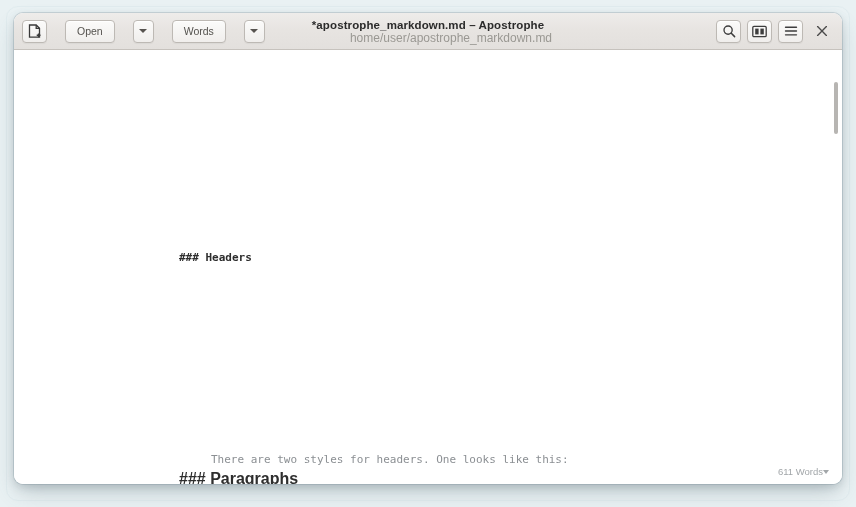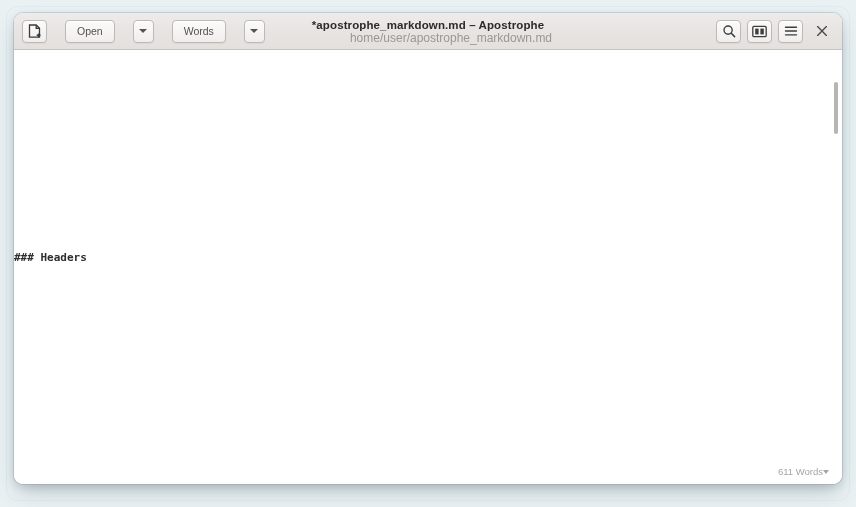--- a/index.html
+++ b/index.html
@@ -160,21 +160,21 @@
     padding-top: 4px;
     box-sizing: border-box;
     white-space: pre;
   }
   .ln {
     height: 18.4px;
     padding-left: 0;
     white-space: pre;
   }
   .ind { padding-left: 197px; }          
-  .ind-h { }
+  .ind-h { padding-left: 165px; }
   .bold-dark { color: #2e2e2e; font-weight: bold; }
   #first-line-clip {
     height: 11px;
     overflow: hidden;
     padding-left: 197px;
     position: relative;
   }
 
   #last-line-clip {
     position: absolute;
@@ -312,57 +312,61 @@
           
         </div>
 
         <div class="ln">&nbsp;</div>
 
         <div class="ln ind-h bold-dark">### Headers</div>
 
         <div class="ln">&nbsp;</div>
         <div class="ln">&nbsp;</div>
 
-
-        
-        
-
-        
-
-        
-
-        
-
-        
-
-        
-        
-
-        
-
-        
-        
-
-        
-        
-
-        
-        
-
-        
-        
-
-        
-        
-
-        
-        
-
-      </div>
-
+        <div class="ln ind">There are two styles for headers. One looks like this:</div>
+
+        
+        
+
+        
+
+        
+
+        
+
+        
+
+        
+        
+
+        
+
+        
+        
+
+        
+        
+
+        
+        
+
+        
+        
+
+        
+        
+
+        
+        
+
+      </div>
+
+      <div id="last-line-clip">
+        <span>### Paragraphs</span>
+      </div>
 
       <div id="scrollbar-track">
         <div id="scrollbar-thumb"></div>
       </div>
 
       <div id="wordcount">
         <span>611 Words</span>
         <span class="arrow-down"></span>
       </div>
     </div>

